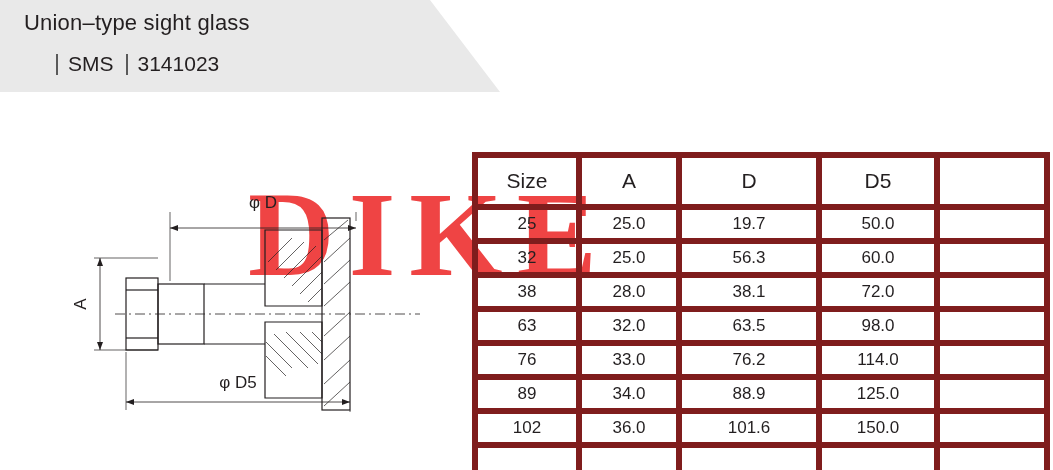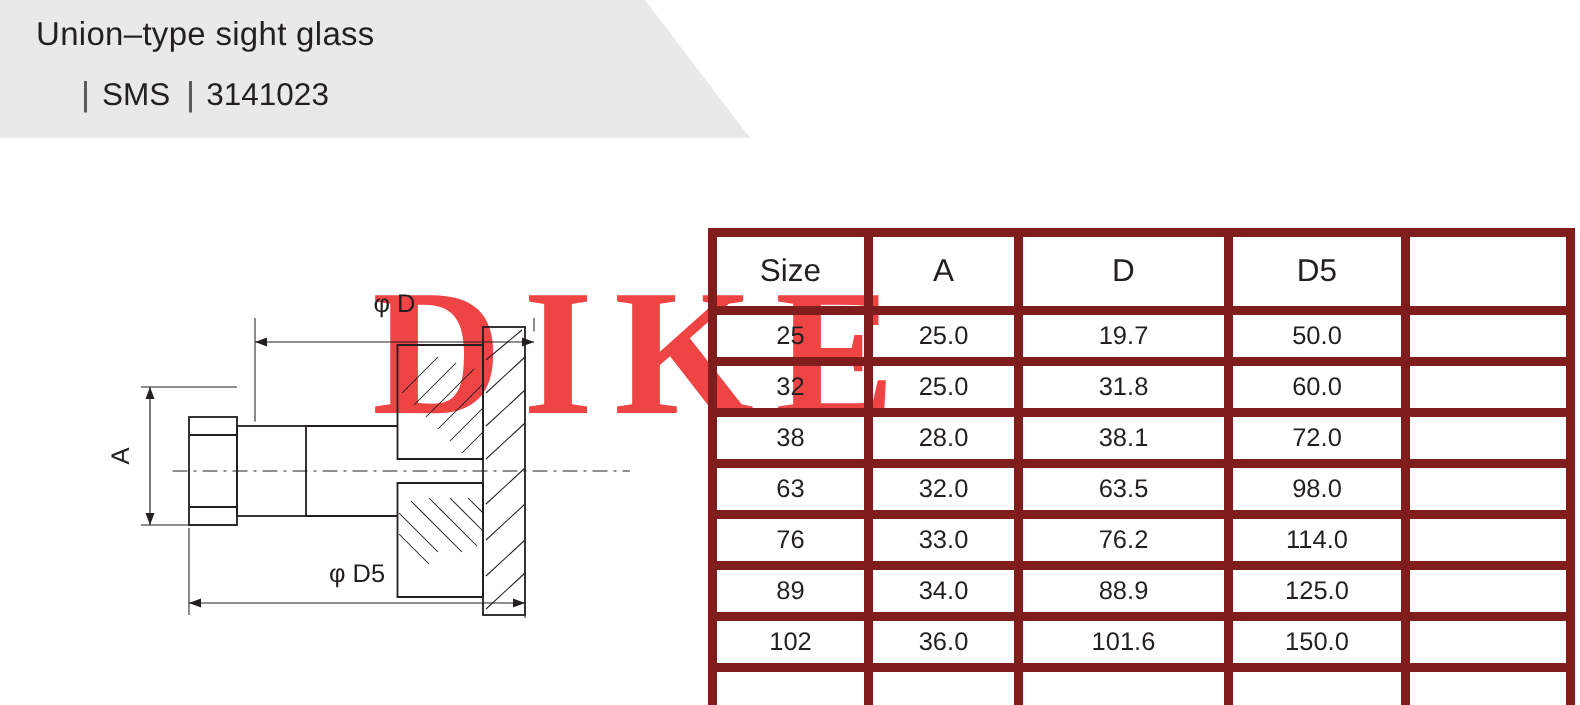--- a/index.html
+++ b/index.html
@@ -234,21 +234,21 @@
       <tr>
         <td>25</td>
         <td>25.0</td>
         <td>19.7</td>
         <td>50.0</td>
         <td></td>
       </tr>
       <tr>
         <td>32</td>
         <td>25.0</td>
-        <td>31.8</td>
+        <td>56.3</td>
         <td>60.0</td>
         <td></td>
       </tr>
       <tr>
         <td>38</td>
         <td>28.0</td>
         <td>38.1</td>
         <td>72.0</td>
         <td></td>
       </tr>

